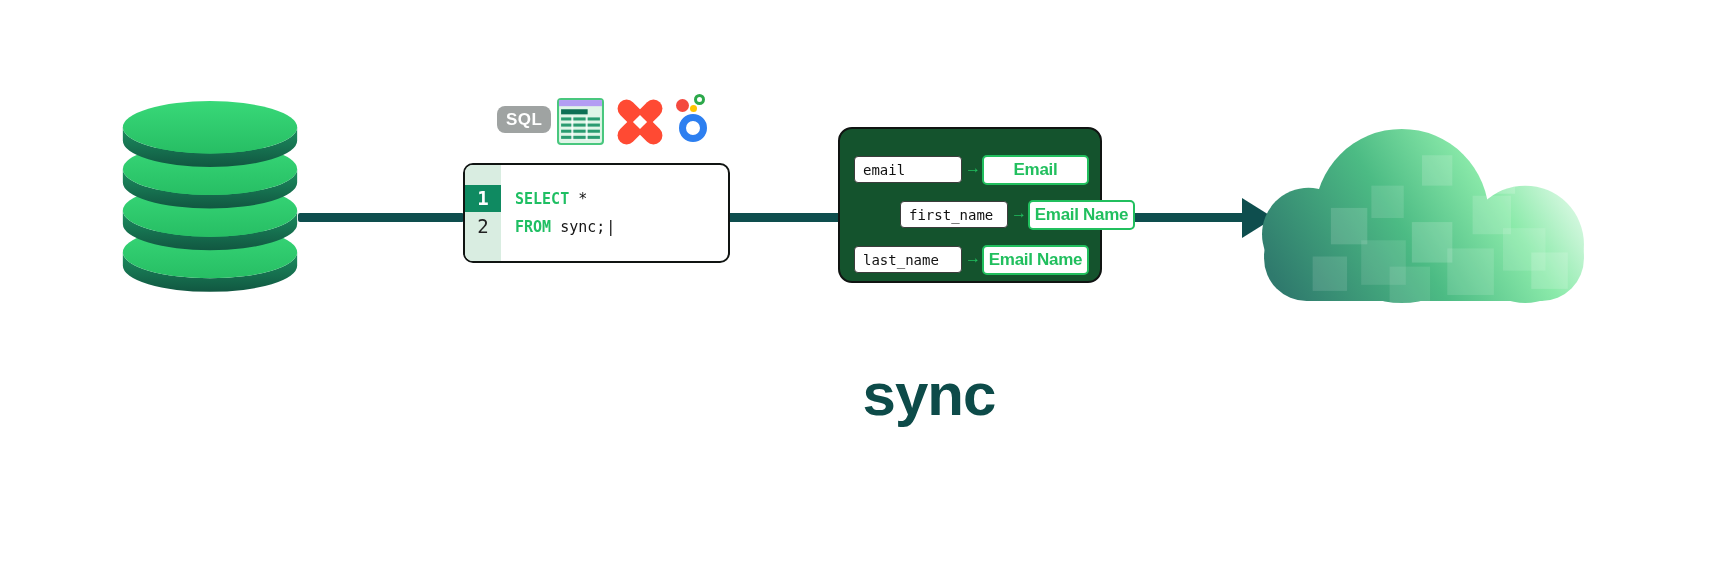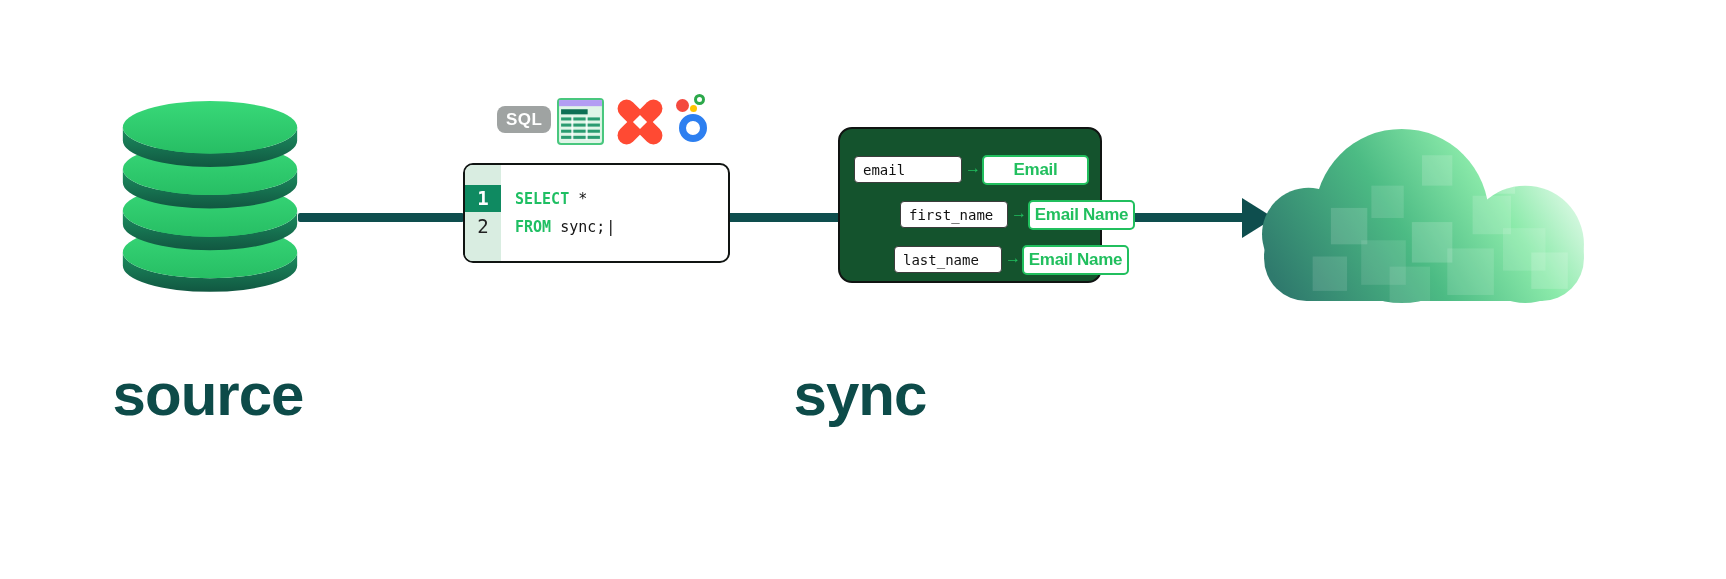--- a/index.html
+++ b/index.html
@@ -19,21 +19,21 @@
     border-bottom:20px solid transparent;
   }
   
   .stage-label {
     position:absolute; top:360px; transform:translateX(-50%);
     font-size:60px; font-weight:600; letter-spacing:-1px; color:#0D4B49;
     white-space:nowrap;
   }
   #label-source { left:208px; }
   #label-model { left:542px; }
-  #label-sync { left:860px; }
+  #label-sync { left:929px; }
   #label-destination { left:1296px; }
   
   .db-svg { position:absolute; left:118px; top:96px; }
   
   .sql-badge {
     position:absolute; left:497px; top:106px; padding:4px 9px 3px;
     background:#9FA3A2; border-radius:8px; color:#ffffff;
     font-size:17px; font-weight:700; letter-spacing:0.5px;
   }
   .sheet-icon { position:absolute; left:557px; top:98px; }
@@ -79,21 +79,21 @@
   .kw { color:#1FBF63; font-weight:700; }
   .cursor { font-weight:400; color:#101010; margin-left:1px; }
   
   .sync-panel {
     position:absolute; left:838px; top:127px; width:264px; height:156px;
     background:#14532d; border:2.5px solid #101412; border-radius:14px;
   }
   .map-row { position:absolute; left:0; width:100%; height:29px; }
   #map-row-0 { top:27px; }
   #map-row-1 { top:72px;margin-left:46px; }
-  #map-row-2 { top:117px;margin-left:40px; }
+  #map-row-2 { top:117px; }
   .src-field {
     position:absolute; left:14px; top:0; width:108px; height:27px;
     border:1.5px solid #3c3c3c; border-radius:4px; background:#ffffff;
     display:flex; align-items:center; padding-left:8px;
     font-family:"DejaVu Sans Mono", monospace; font-size:14px; color:#111;
   }
   .map-arrow {
     position:absolute; left:124px; top:3px; width:18px; text-align:center;
     color:#21BF5E; font-size:16px;
   }
@@ -233,16 +233,15 @@
       <rect x="160" y="28" width="30" height="30" opacity="0.15"></rect>
       <rect x="210" y="68" width="38" height="38" opacity="0.14"></rect>
       <rect x="240" y="100" width="42" height="42" opacity="0.12"></rect>
       <rect x="268" y="124" width="36" height="36" opacity="0.16"></rect>
       <rect x="128" y="138" width="40" height="40" opacity="0.10"></rect>
       <rect x="52" y="128" width="34" height="34" opacity="0.12"></rect>
       <rect x="224" y="38" width="28" height="28" opacity="0.18"></rect>
     </g>
   </svg>
 
-  <div class="stage-label" id="label-source">source</div>
   <div class="stage-label" id="label-sync">sync</div>
 
 </div>
 
 </body></html>

